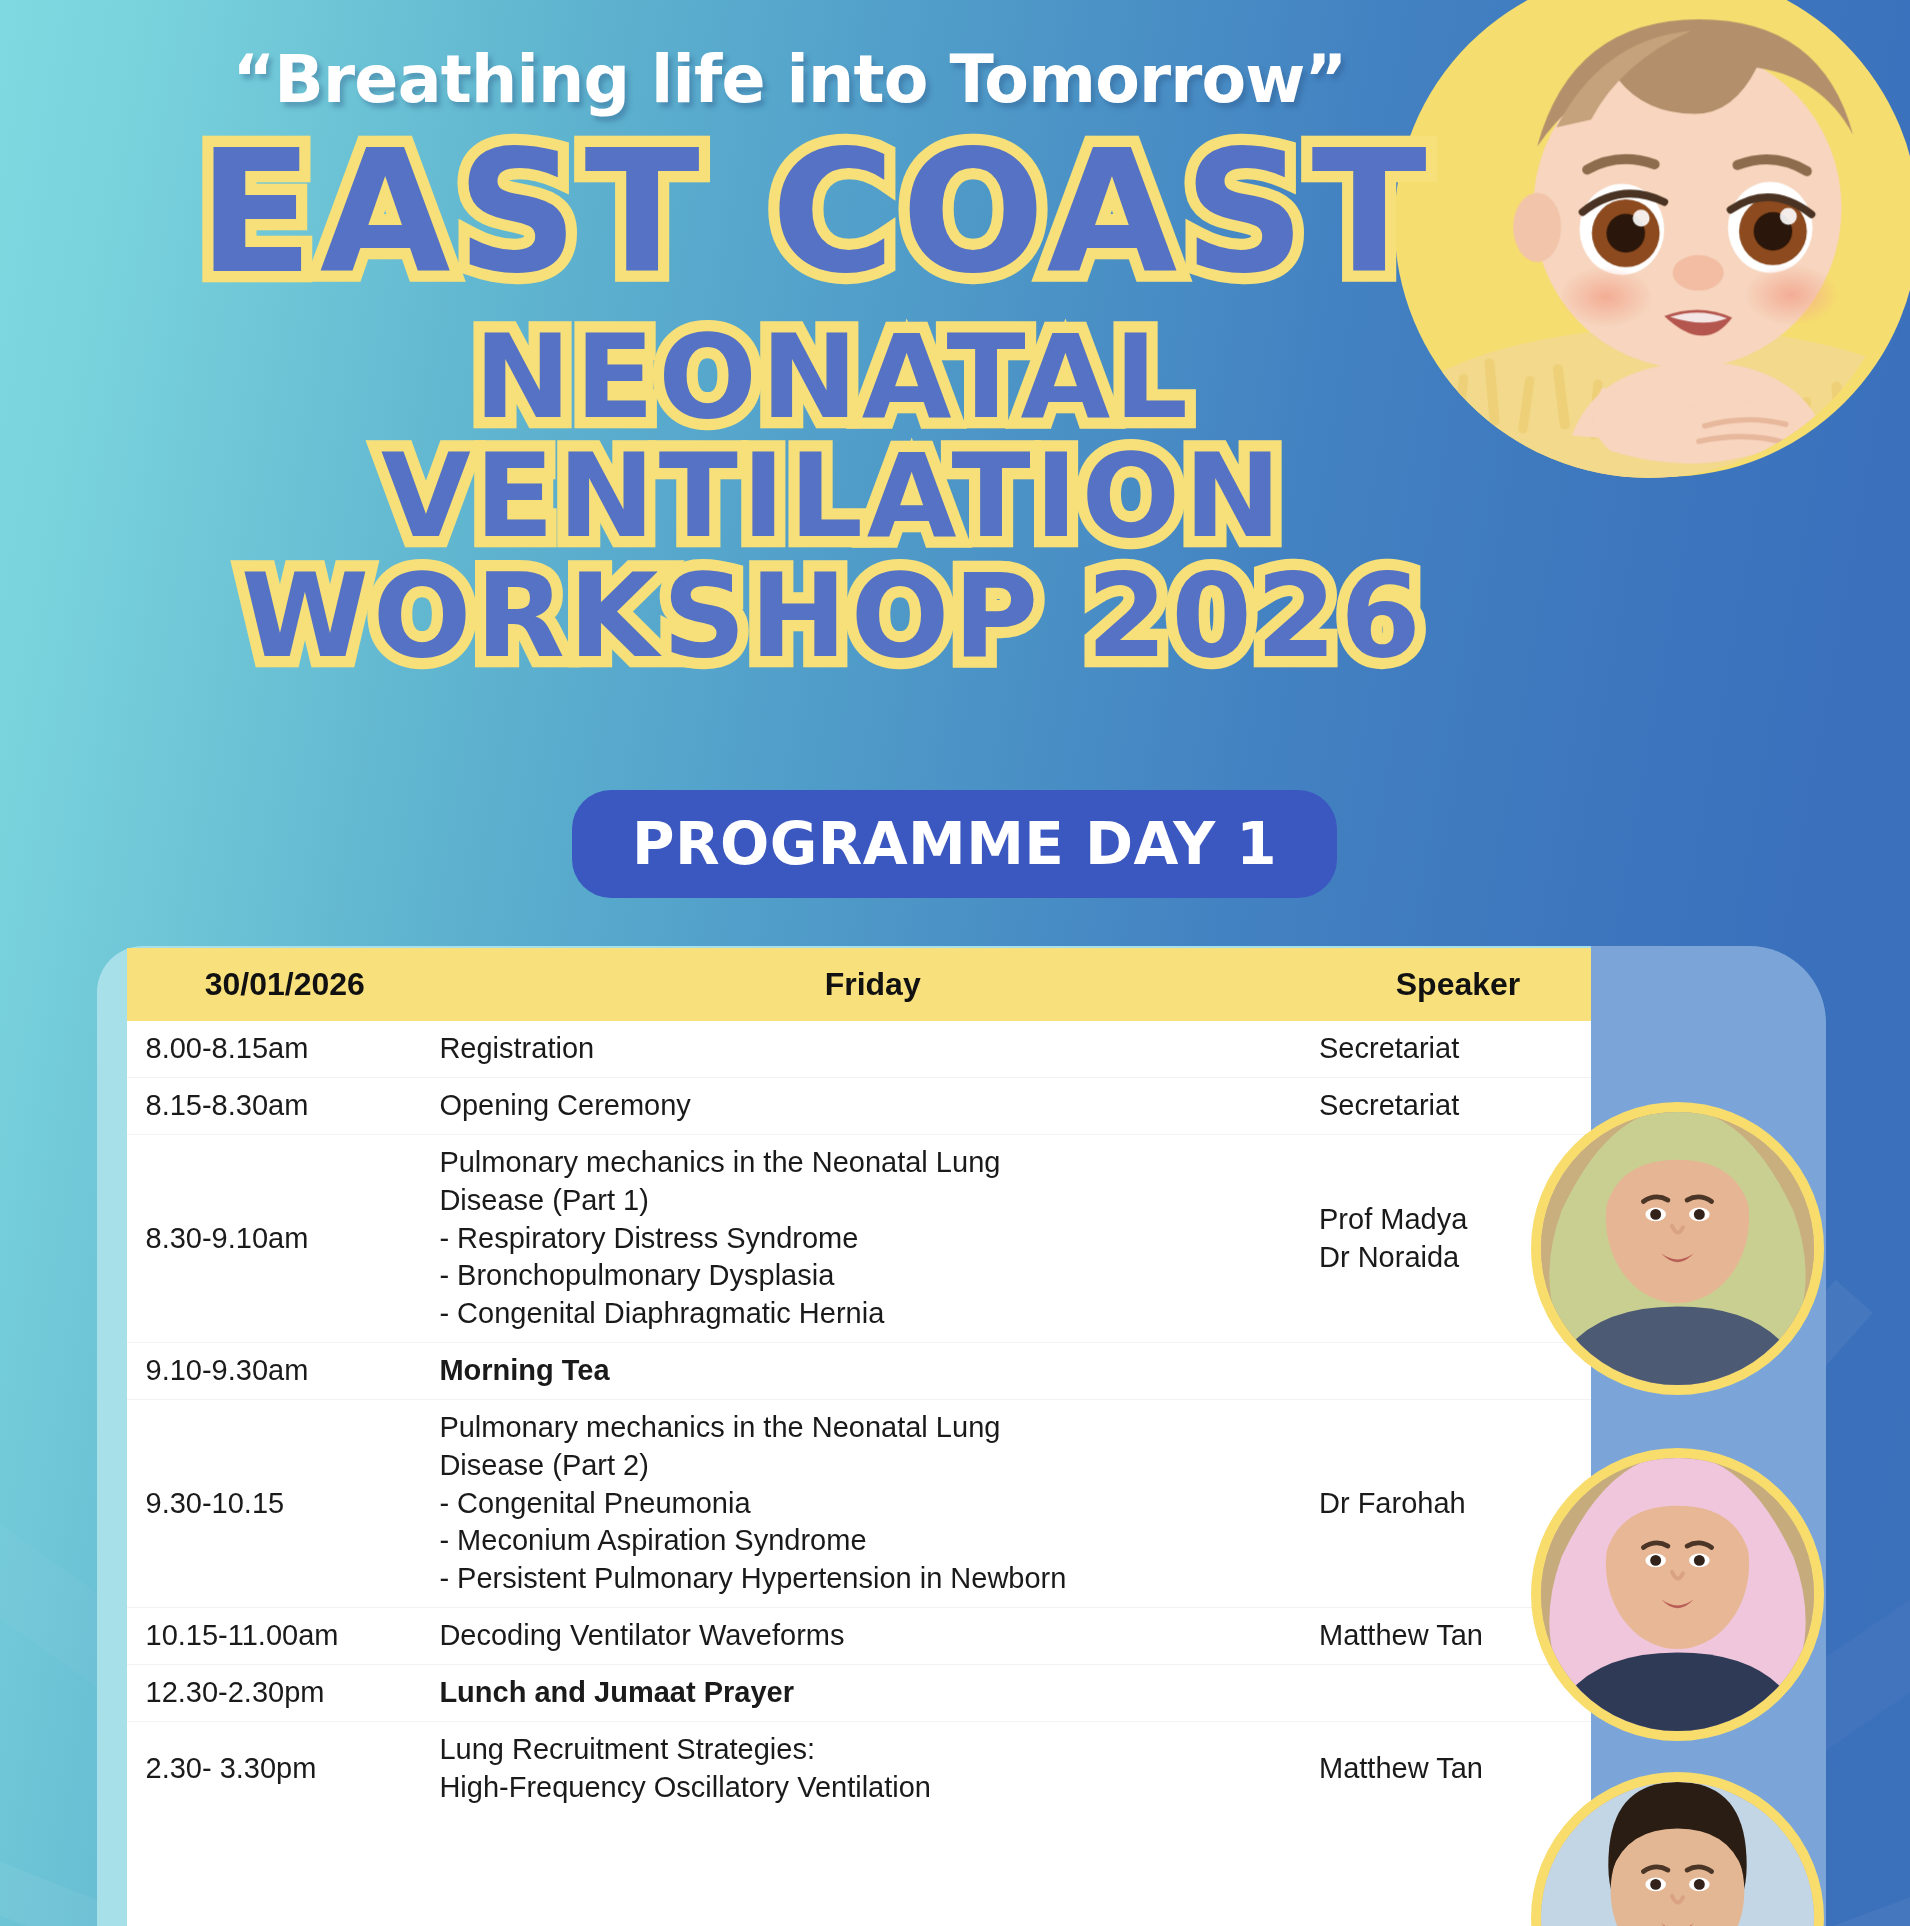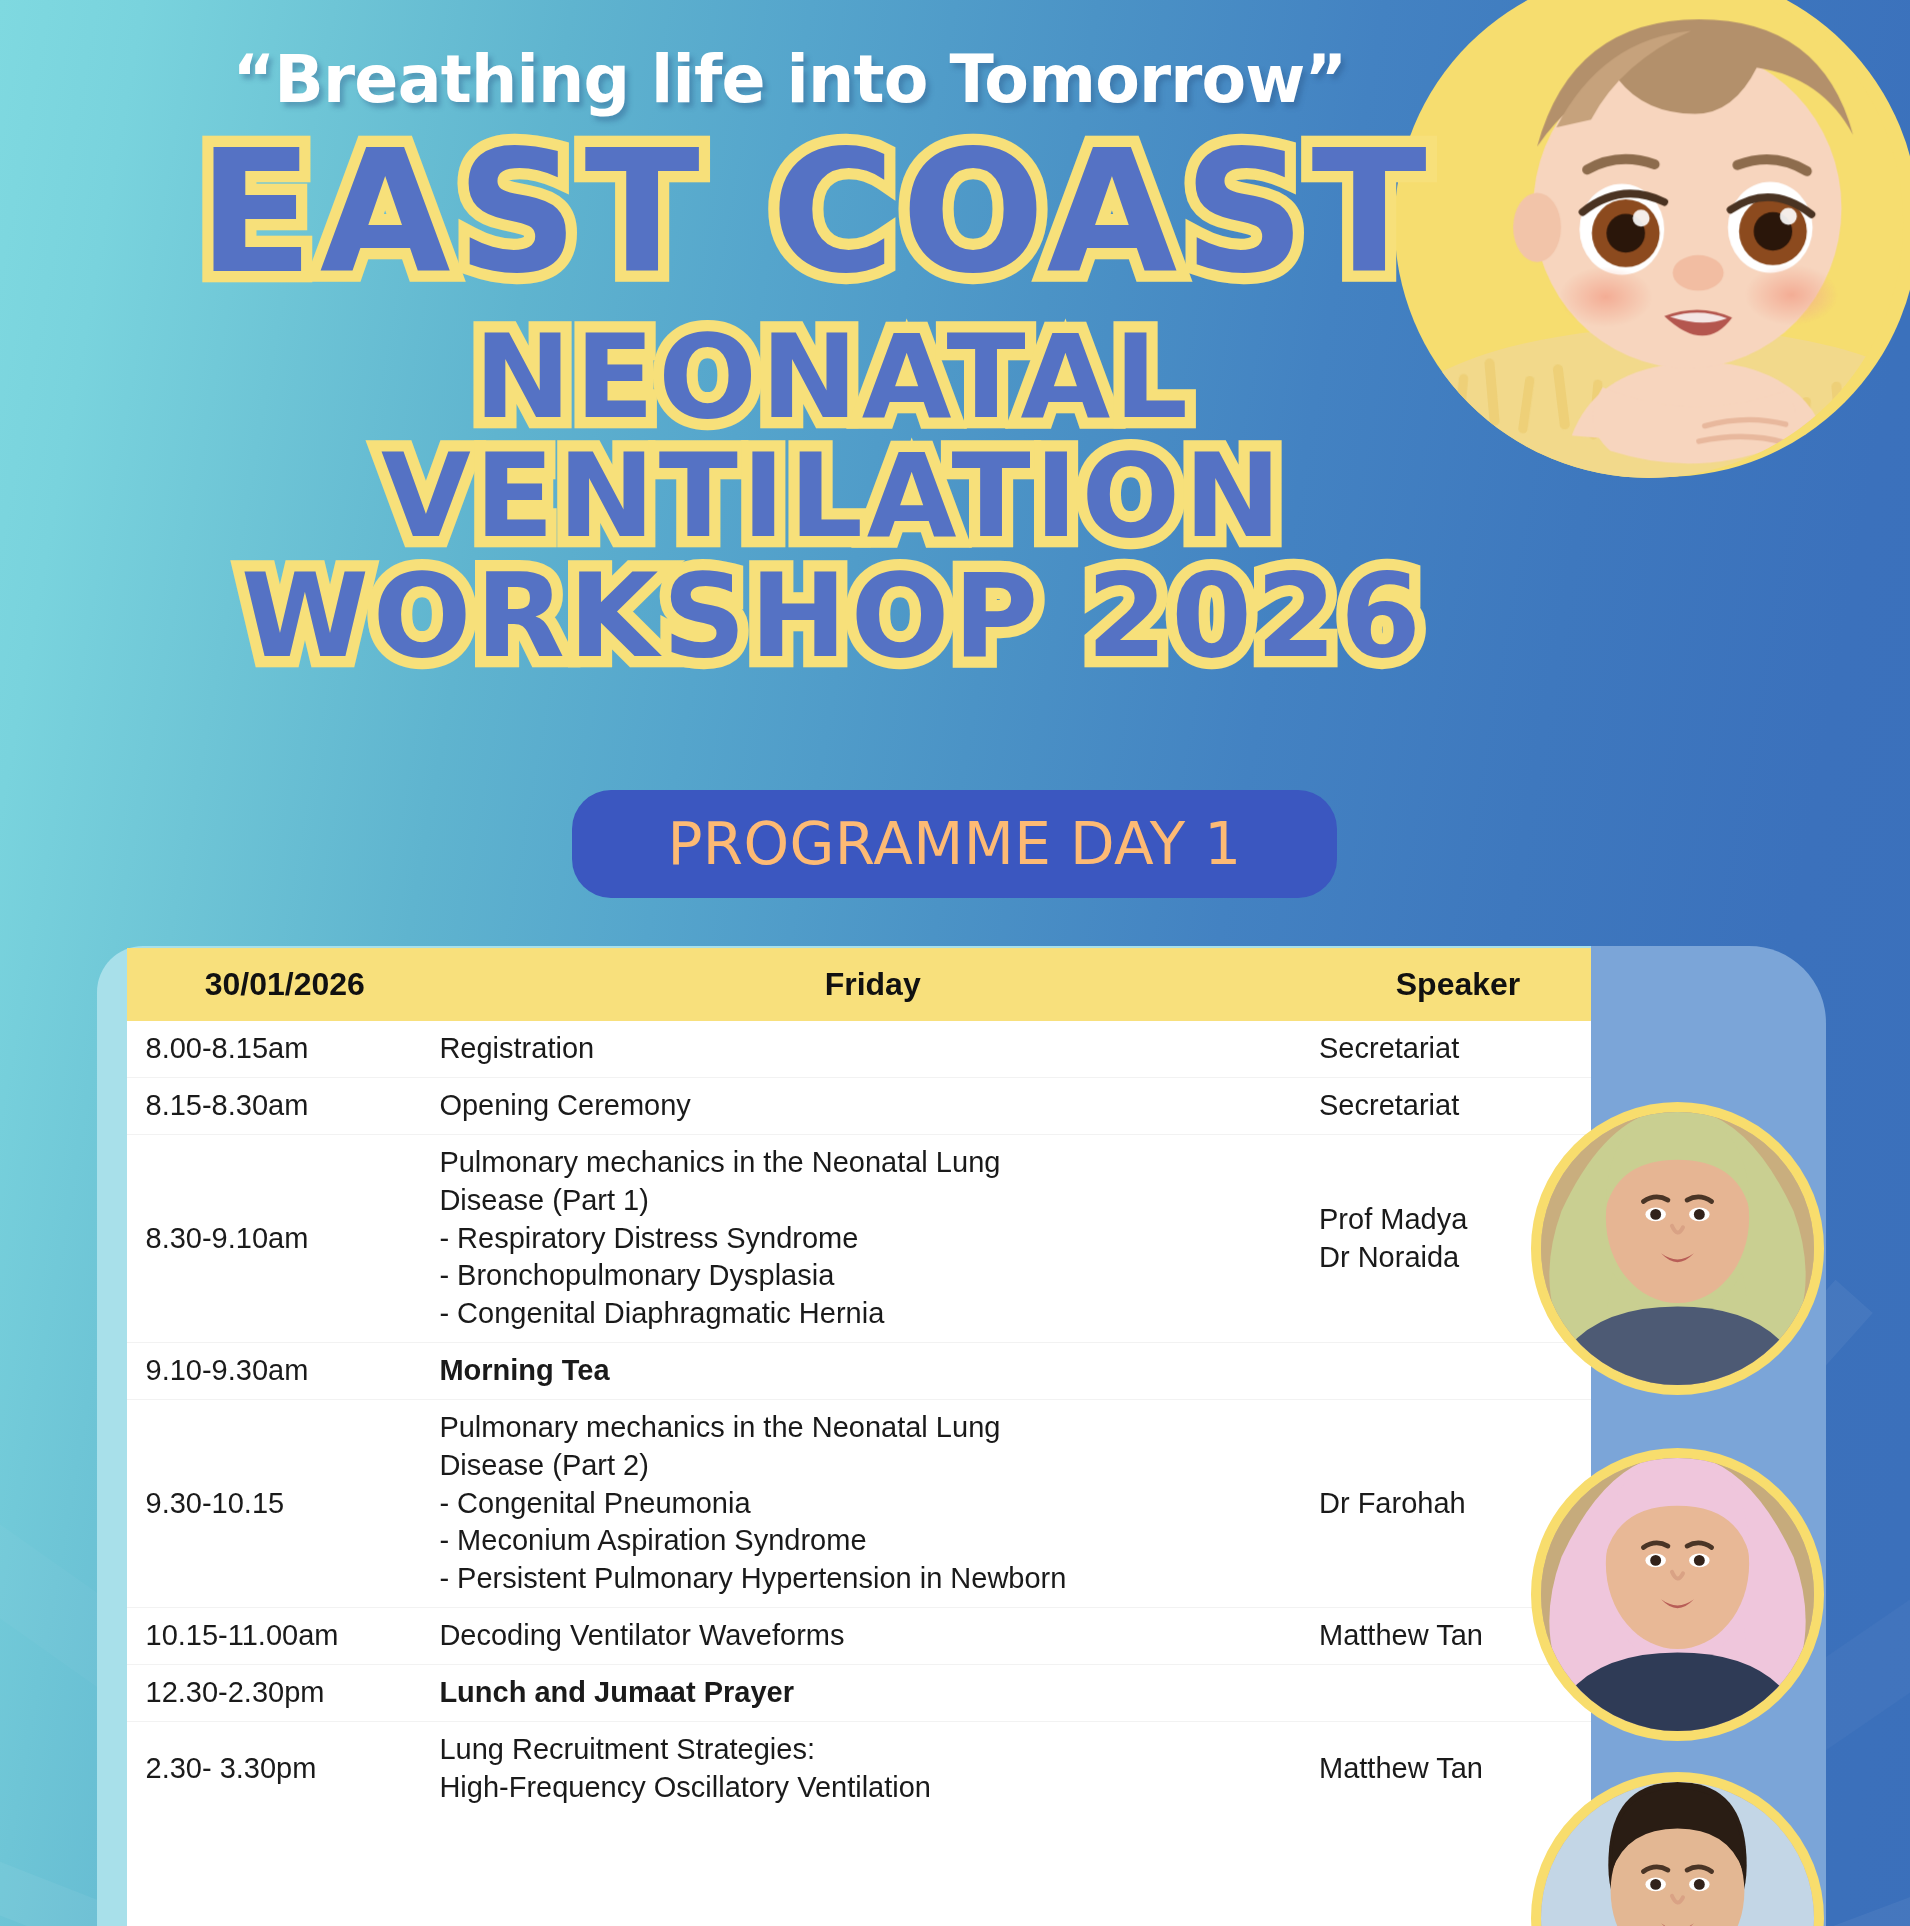--- a/index.html
+++ b/index.html
@@ -65,21 +65,21 @@
 
   
   .day-badge{
     position:absolute; top:790px; left:572px;
     width:765px; height:108px; border-radius:39px;
     background:#3b57c0; z-index:8;
     display:flex; align-items:center; justify-content:center;
   }
   .day-badge span{
     font-family:"DejaVu Sans", sans-serif;
-    font-size:58px; font-weight:normal; color:#fdba74; letter-spacing:0.4px;
+    font-size:58px; font-weight:bold; color:#ffffff; letter-spacing:0.4px;
   }
 
   
   .photo-panel{
     position:absolute; left:1591px; top:946px;
     width:235px; height:1710px;
     background:#7ba5d8;
     border-top-right-radius:77px;
     z-index:4;
   }

